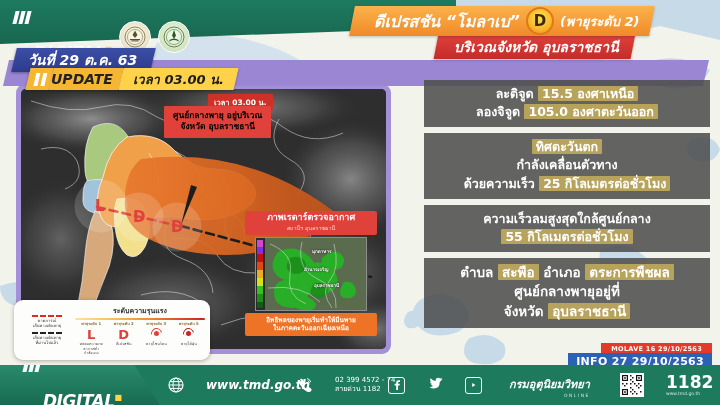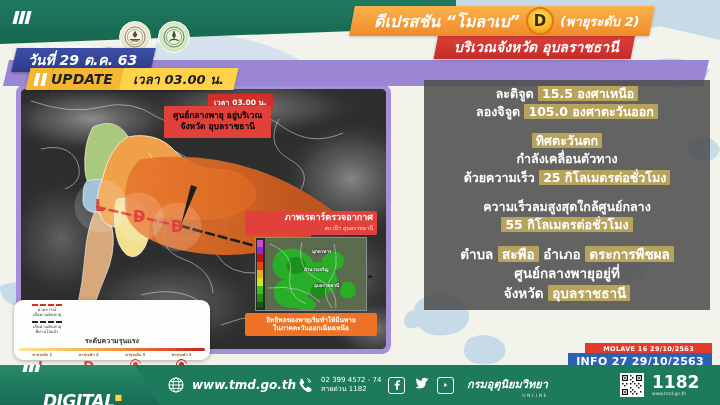--- a/index.html
+++ b/index.html
@@ -103,36 +103,36 @@
   }
   .callout-box{
     position:absolute;left:164px;top:106px;background:#e0413b;color:#000000;
     padding:4px 9px 5px;text-align:center;z-index:7;line-height:1.35;border-radius:1px;
   }
   .callout-box div{font-size:8.5px;font-weight:bold;white-space:nowrap;}
 
   
   .radar{position:absolute;left:245px;top:211px;width:132px;height:128px;z-index:7;}
   .radar-title{
-    background:#e0413b;color:#fff;text-align:right;padding:2px 4px 3px;border-radius:2px;
+    background:#e0413b;color:#fff;text-align:center;padding:2px 18px 3px;border-radius:2px;
   }
   .radar-title .rt1{font-size:9px;font-weight:bold;display:block;line-height:1.1;}
   .radar-title .rt2{font-size:5.5px;display:block;color:#ffd9d6;margin-top:1px;}
   .radar-img{position:relative;width:110px;height:72px;margin:2px auto 0;border:1px solid #8d8d8d;overflow:hidden;background:#4c5a44;}
   .radar-img svg{position:absolute;left:0;top:0;}
   .radar-cap{
     margin-top:2px;background:#ee7326;color:#fff;text-align:center;padding:3px 4px;border-radius:2px;line-height:1.3;
   }
   .radar-cap div{font-size:6.5px;font-weight:bold;white-space:nowrap;}
 
   
   .legend{
     position:absolute;left:14px;top:300px;width:196px;height:60px;
     background:#fdfdfb;border-radius:9px;z-index:8;box-shadow:0 1px 4px rgba(0,0,0,.3);
-    display:flex;padding:4px 5px;box-sizing:border-box;flex-direction:column;
+    display:flex;padding:4px 5px;box-sizing:border-box;
   }
   .lg-left{width:56px;display:flex;flex-direction:column;justify-content:center;gap:3px;}
   .lg-item{text-align:center;}
   .lg-dash{display:flex;gap:2px;justify-content:center;margin-bottom:1px;}
   .lg-dash i{display:block;width:6px;height:2px;}
   .lg-dash.red i{background:#e02a1f;}
   .lg-dash.black i{background:#222;}
   .lg-cap{font-size:4.2px;color:#333;line-height:1.25;}
   .lg-right{flex:1;display:flex;flex-direction:column;align-items:center;}
   .lg-title{font-size:7px;font-weight:bold;color:#333;margin:1px 0 2px;}
@@ -143,38 +143,38 @@
   .lg-lvl{font-size:3.8px;color:#8a6a2a;font-weight:bold;}
   .lg-sym{font-size:13px;font-weight:bold;line-height:1;margin:1px 0;}
   .lg-name{font-size:3.8px;color:#444;line-height:1.2;}
   .spiral{display:inline-block;width:11px;height:11px;border-radius:50%;position:relative;}
   .spiral::before,.spiral::after{content:"";position:absolute;border-radius:50%;}
   .spiral::before{inset:0;border:1.2px solid currentColor;border-right-color:transparent;border-bottom-color:transparent;transform:rotate(35deg);}
   .spiral::after{inset:3px;background:currentColor;}
 
   
   .infopanel{position:absolute;left:424px;top:80px;width:286px;z-index:6;}
-  .ibox{background:rgba(78,78,78,.88);padding:5px 8px 6px;text-align:center;}
+  .ibox{background:rgba(78,78,78,.88);padding:5px 8px 6px;margin-bottom:6px;text-align:center;}
   .iline{color:#fff;font-size:12.5px;font-weight:bold;line-height:1.45;white-space:nowrap;}
   .hl{background:#b8a35c;color:#fff;padding:0 4px;border-radius:1px;}
   .ibox.big .iline{font-size:13.5px;}
 
   
   .tag-molave{position:absolute;right:8px;top:343px;background:#e23b2a;color:#fff;
-    font-size:6.5px;font-weight:bold;padding:2px 18px;z-index:9;letter-spacing:.3px;white-space:nowrap;}
+    font-size:6.5px;font-weight:bold;padding:2px 10px;z-index:9;letter-spacing:.3px;white-space:nowrap;}
   .tag-info{position:absolute;right:8px;top:353px;background:#2b62b5;color:#fff;
     font-size:11px;font-weight:bold;padding:2px 8px;z-index:9;letter-spacing:.3px;white-space:nowrap;}
 
   
   .footer{position:absolute;left:0;bottom:0;width:720px;height:40px;background:#1d7a5d;z-index:10;
     display:flex;align-items:center;}
   .foot-logo{position:absolute;left:0;bottom:0;width:160px;height:40px;
     background:linear-gradient(180deg,#2a8a6b 0%,#176b52 100%);
     clip-path:polygon(0 0,84% 0,100% 100%,0 100%);display:flex;align-items:center;padding-left:24px;box-sizing:border-box;}
-  .foot-item{display:flex;align-items:center;gap:8px;position:absolute;}
+  .foot-item{display:flex;align-items:center;gap:22px;position:absolute;}
   .fi-web{left:168px;}
   .fi-tel{left:296px;}
   .fi-soc{left:388px;}
   .fi-app{left:512px;}
   .fi-qr{left:620px;}
   .foot-txt{color:#fff;font-weight:bold;font-style:italic;font-size:12px;white-space:nowrap;}
   .foot-tel{color:#fff;font-size:7px;line-height:1.35;white-space:nowrap;}
   .socbox{width:15px;height:15px;border:1.2px solid #fff;border-radius:3px;display:flex;align-items:center;justify-content:center;}
   .soc-label{color:#fff;font-weight:bold;font-size:11px;font-style:italic;margin-left:2px;}
   .soc-sub{font-size:4.5px;letter-spacing:1.5px;color:#cfe8de;display:block;text-align:right;}

